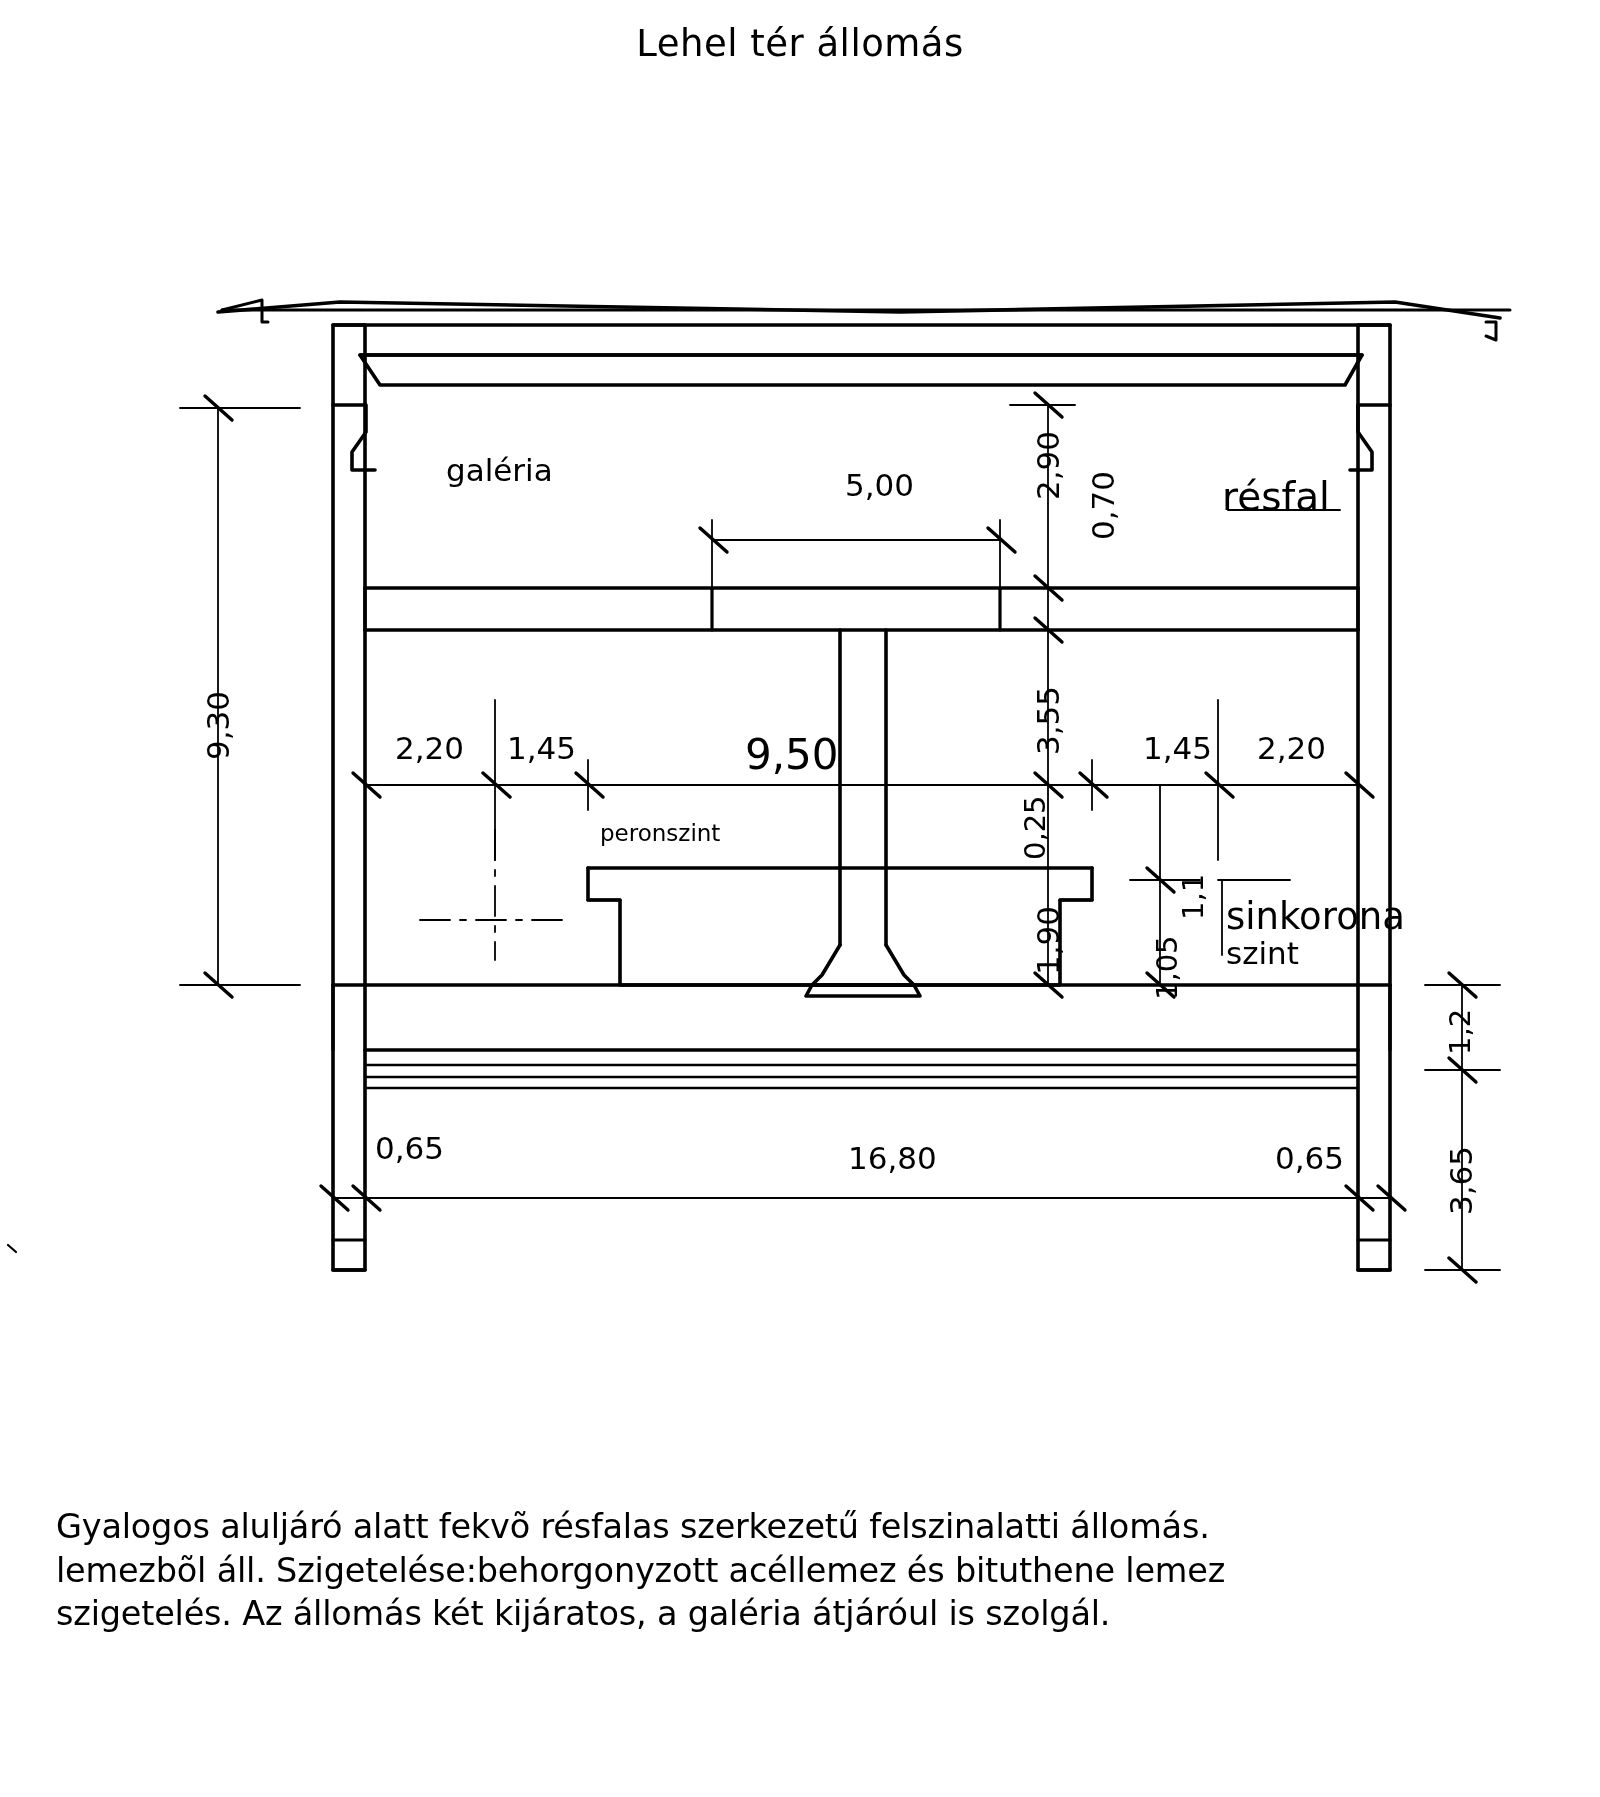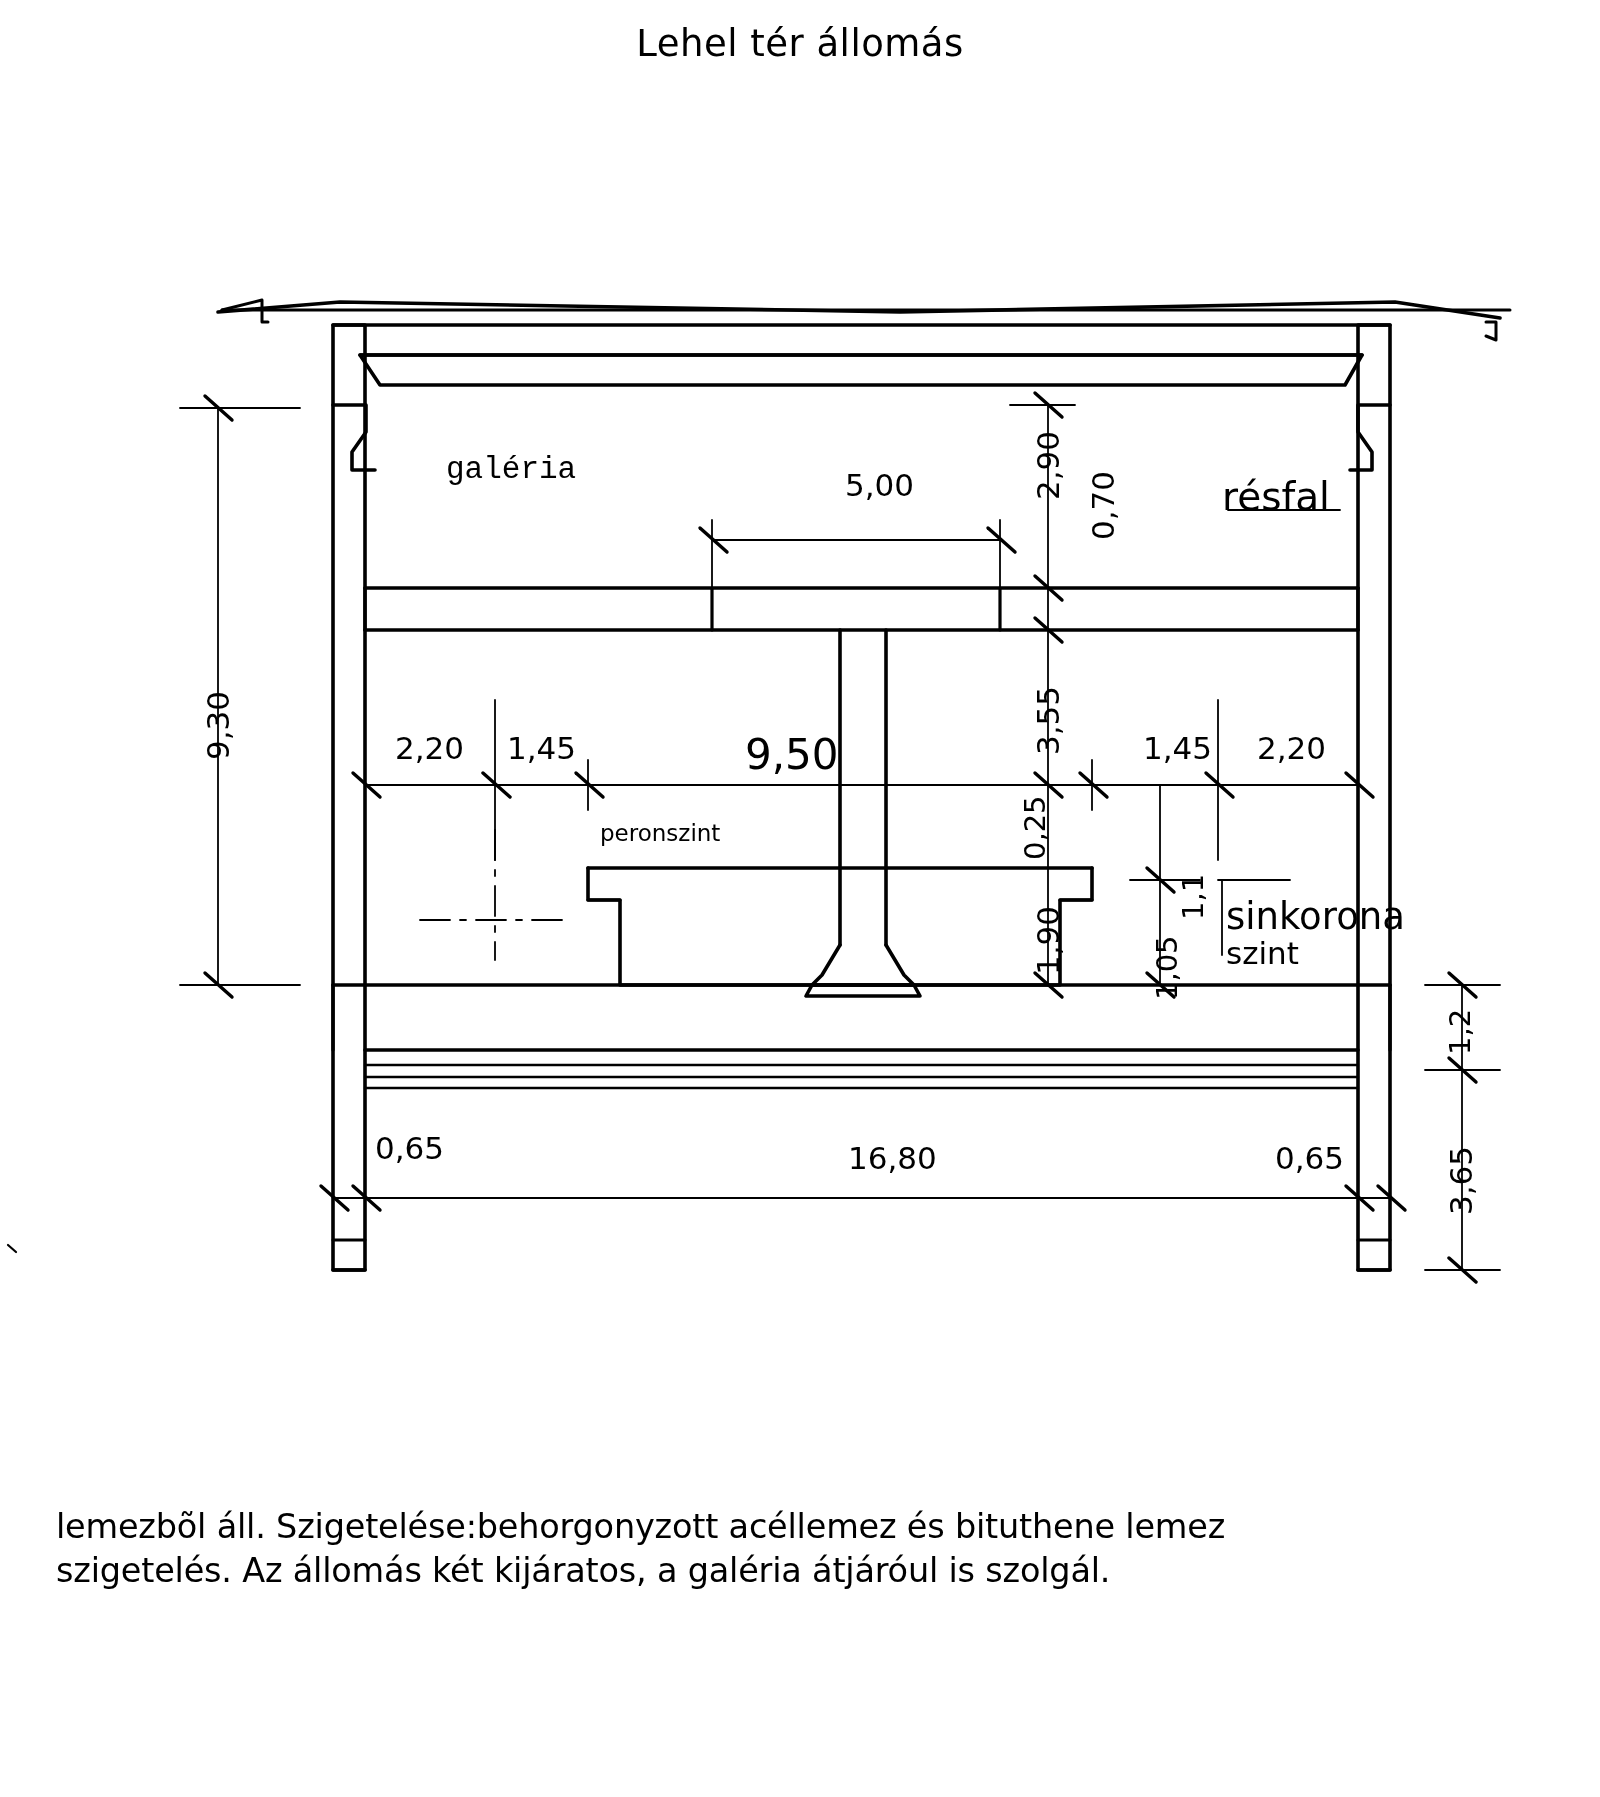--- a/index.html
+++ b/index.html
@@ -192,21 +192,21 @@
         <path d="M 1449,1058 L 1476,1082" stroke-width="3.4"></path>
         <path d="M 1449,1258 L 1476,1282" stroke-width="3.4"></path>
 
         <path d="M 1228,510 L 1340,510"></path>
 
         <path d="M 8,1245 L 16,1252" stroke-width="2.2"></path>
       </g>
     </g>
   </svg>
 
-  <div class="lbl" style="left:446px; top:452px; font-size:31px;font-family:Liberation Mono, monospace;">galéria</div>
+  <div class="lbl" style="left:446px; top:452px; font-size:31px;">galéria</div>
   <div class="lbl" style="left:1222px; top:474px; font-size:39px;">résfal</div>
   <div class="lbl" style="left:600px; top:820px; font-size:23px;">peronszint</div>
   <div class="lbl" style="left:1226px; top:895px; font-size:37px;">sinkorona</div>
   <div class="lbl" style="left:1226px; top:935px; font-size:31px;">szint</div>
 
   <div class="lbl rot" style="left:200px; top:760px; font-size:31px;">9,30</div>
   <div class="lbl rot" style="left:1030px; top:500px; font-size:31px;">2,90</div>
   <div class="lbl rot" style="left:1085px; top:540px; font-size:31px;">0,70</div>
   <div class="lbl" style="left:845px; top:467px; font-size:31px;">5,00</div>
 
@@ -224,17 +224,18 @@
   <div class="lbl rot" style="left:1150px; top:1000px; font-size:29px;">1,05</div>
 
   <div class="lbl" style="left:375px; top:1130px; font-size:31px;">0,65</div>
   <div class="lbl" style="left:848px; top:1140px; font-size:31px;">16,80</div>
   <div class="lbl" style="left:1275px; top:1140px; font-size:31px;">0,65</div>
 
   <div class="lbl rot" style="left:1443px; top:1055px; font-size:29px;">1,2</div>
   <div class="lbl rot" style="left:1443px; top:1215px; font-size:31px;">3,65</div>
 
   <div id="caption">
+    <div>Gyalogos aluljáró alatt fekvõ résfalas szerkezetű felszinalatti állomás.</div>
     <div>lemezbõl áll. Szigetelése:behorgonyzott acéllemez és bituthene lemez</div>
     <div>szigetelés. Az állomás két kijáratos, a galéria átjáróul is szolgál.</div>
   </div>
 
 </div>
 
 </body></html>

